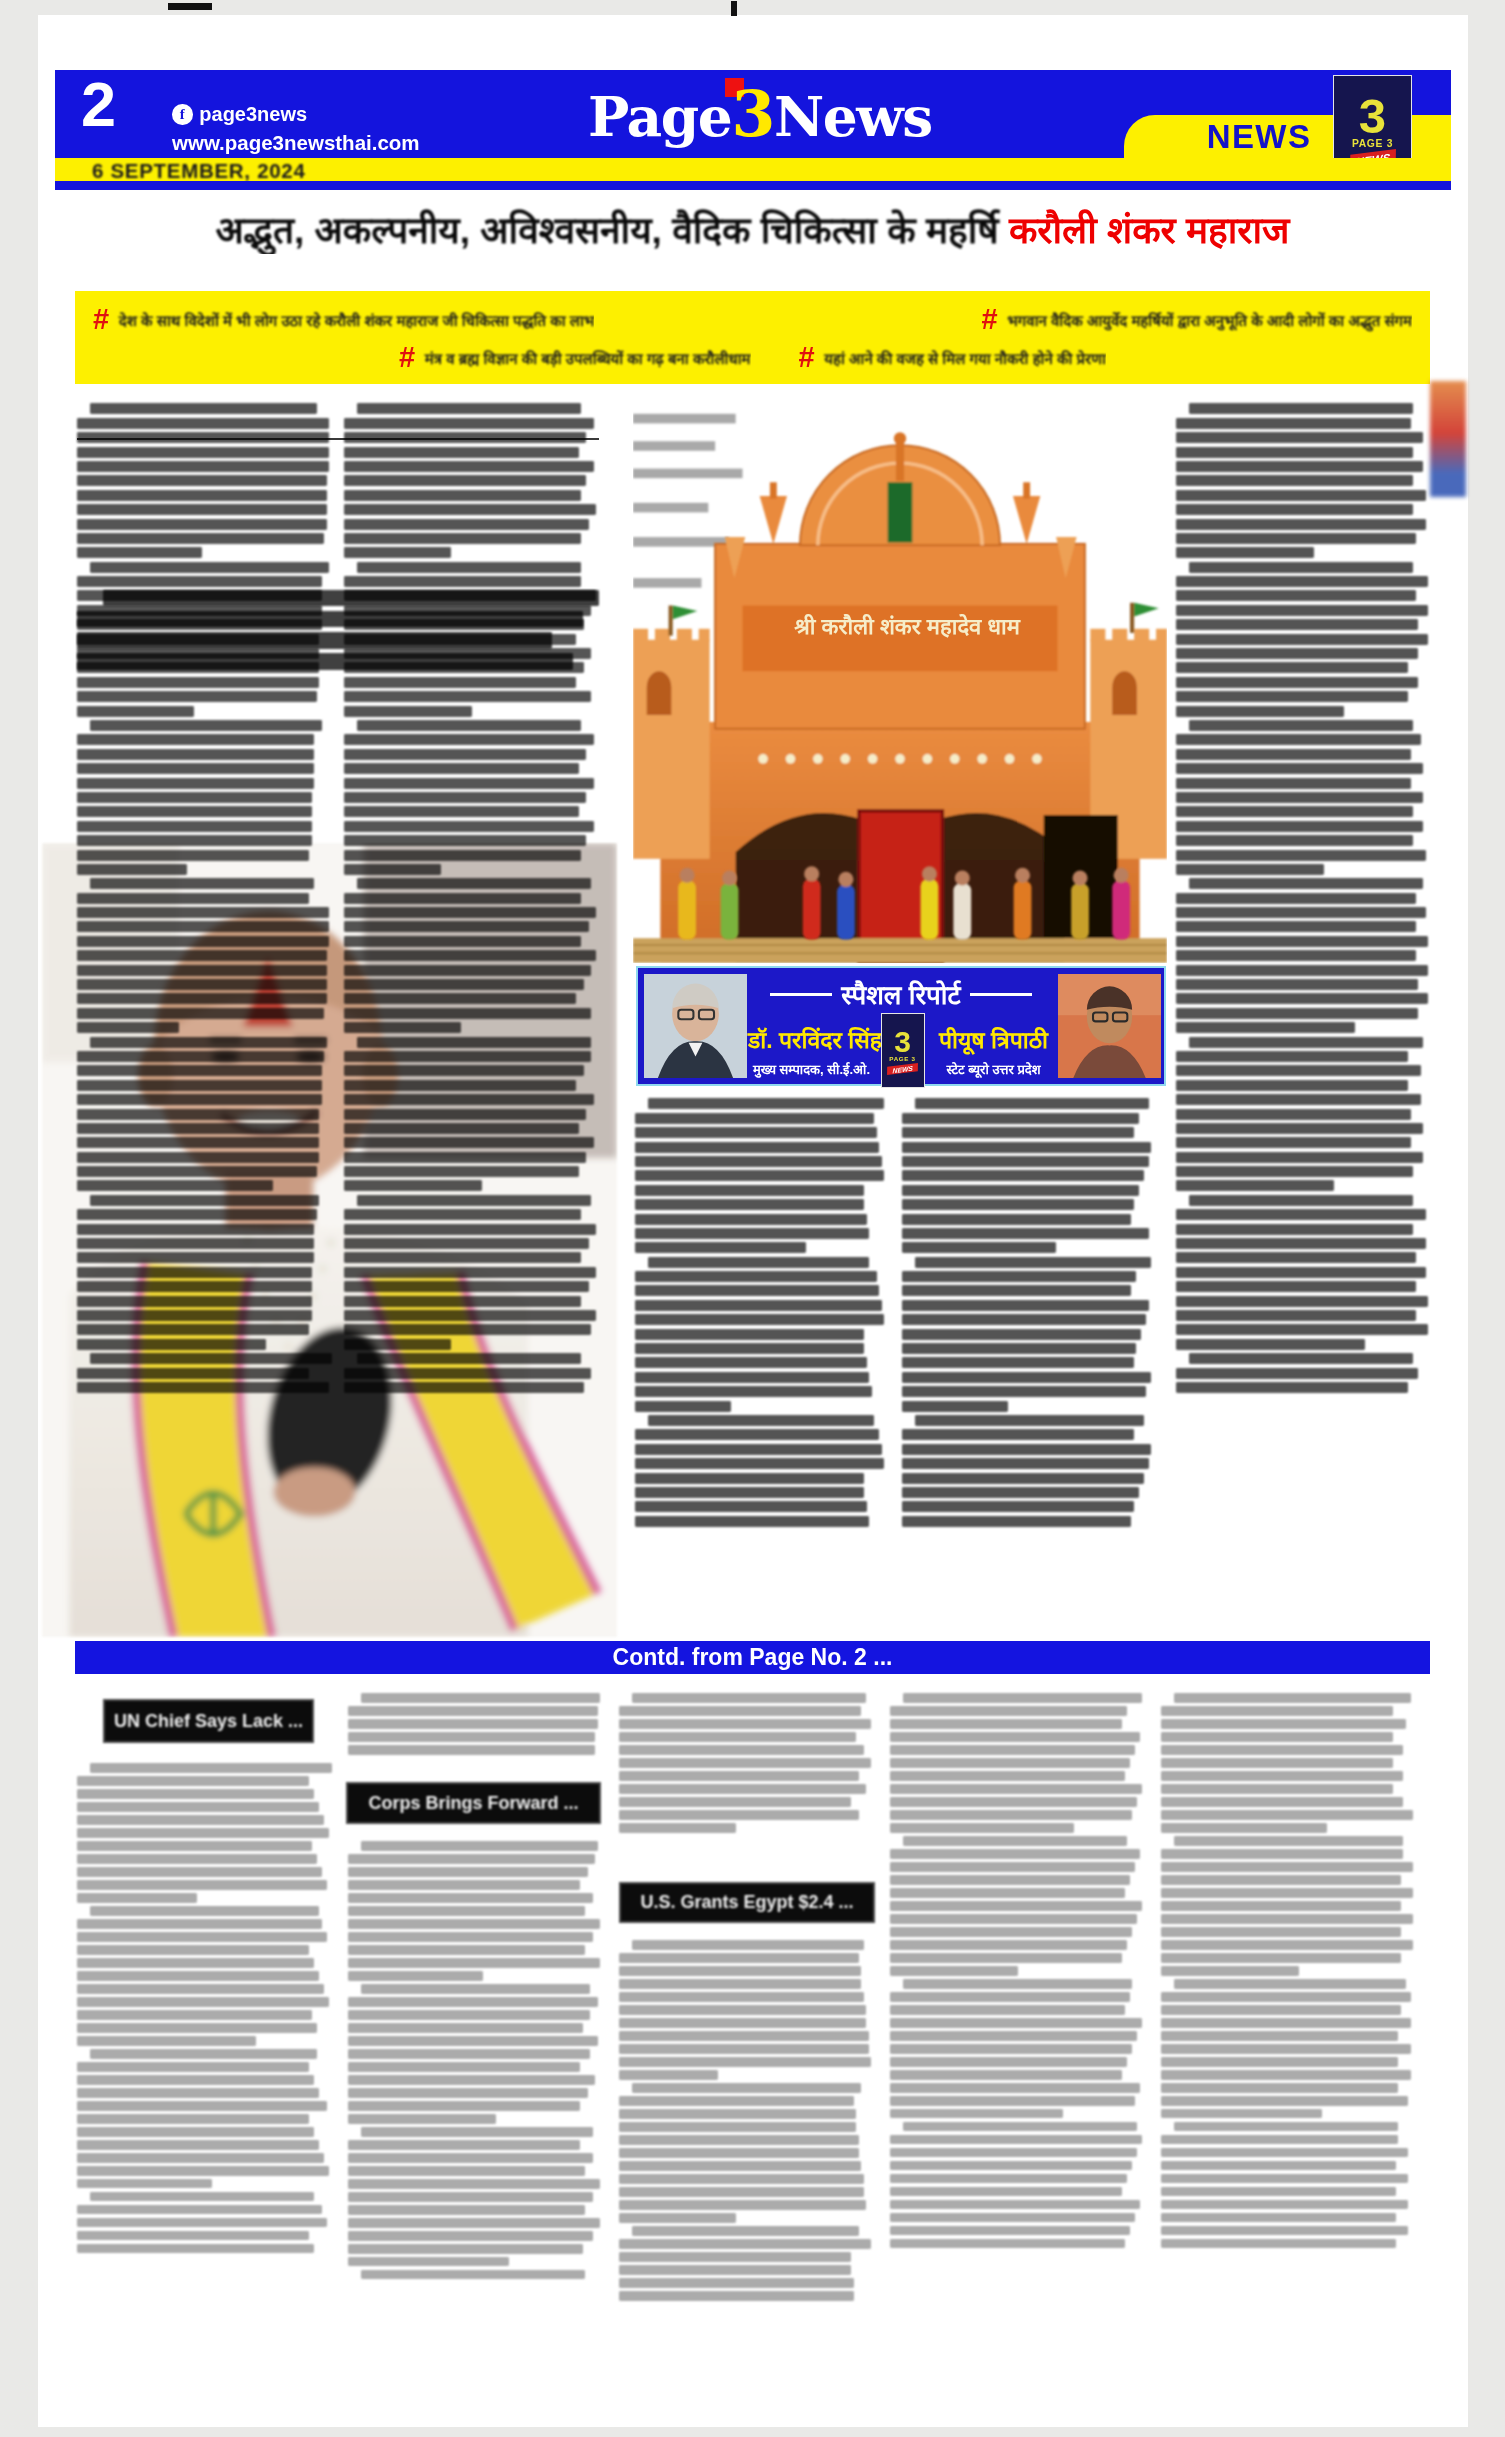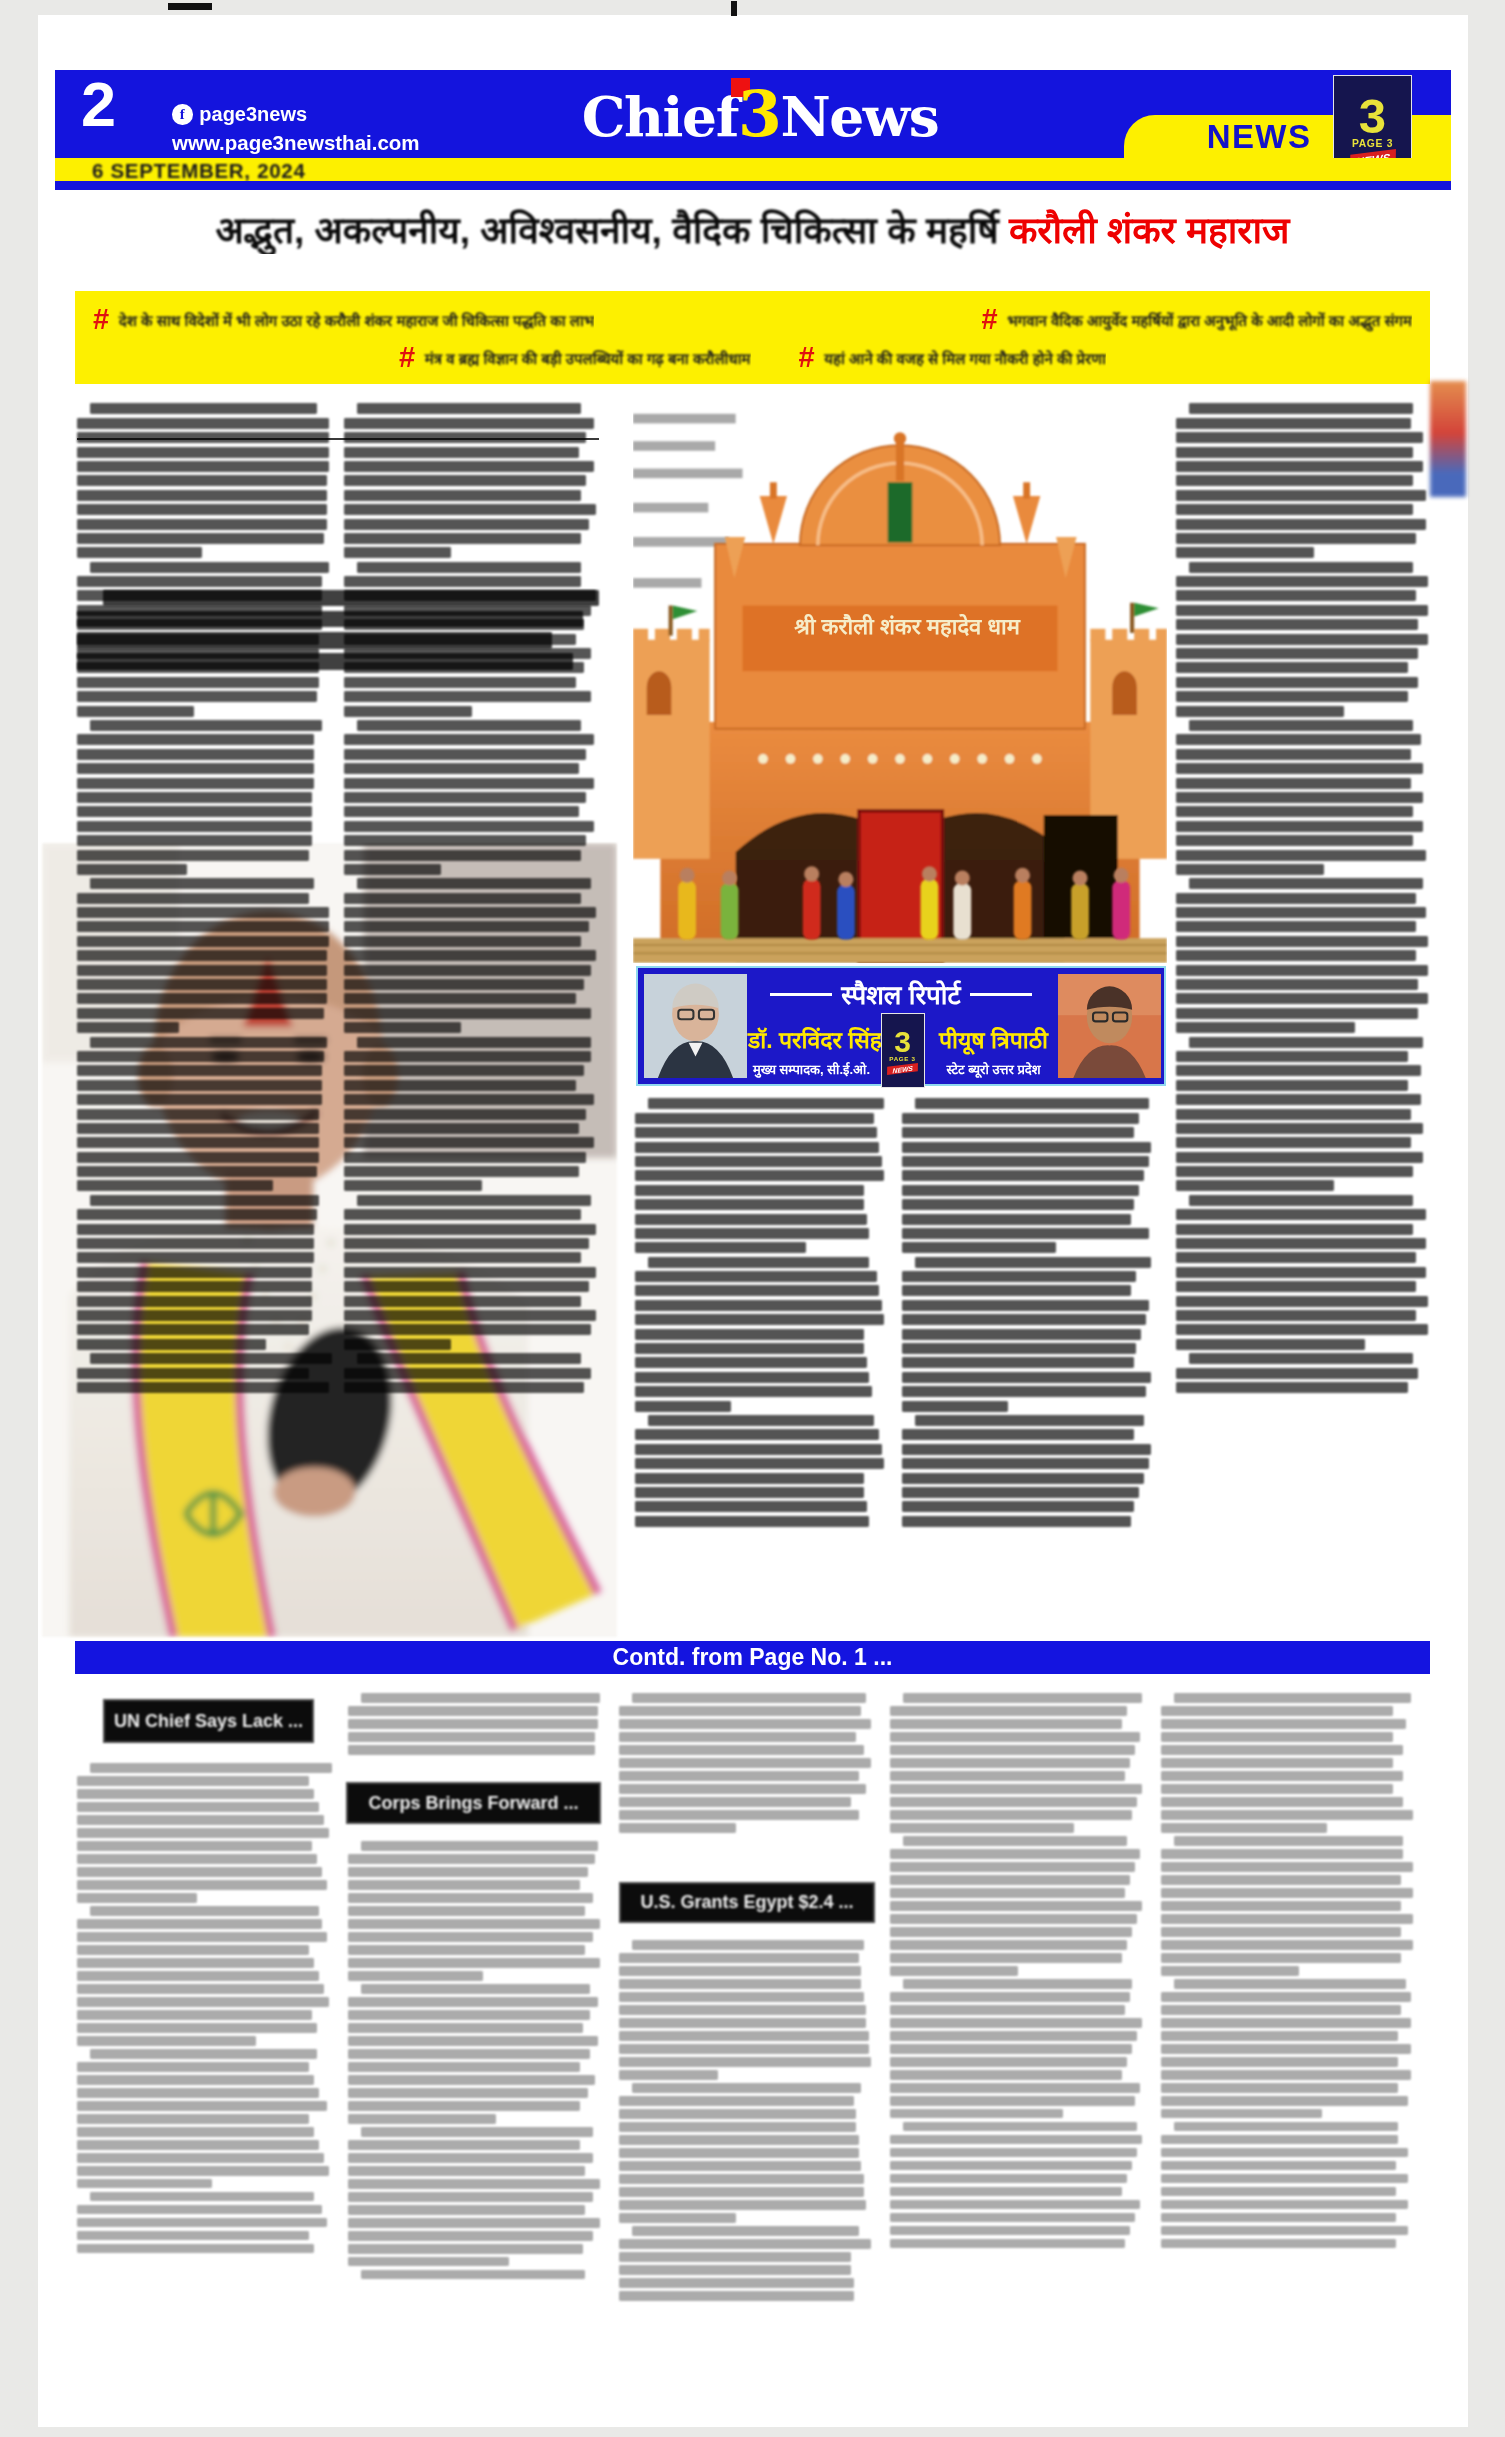--- a/index.html
+++ b/index.html
@@ -80,21 +80,21 @@
 <div class="abs print-mark" style="left:168px;top:3.4px;width:44px;height:6.2px;"></div>
 <div class="abs print-mark" style="left:731px;top:1.4px;width:6.2px;height:15px;"></div>
 
 <div class="abs header-bar"></div>
 <div class="abs pagenum">2</div>
 <div class="abs fb-row">
   <span class="fb-icon">f</span>
   <span>page3news</span>
 </div>
 <div class="abs url-row">www.page3newsthai.com</div>
-<div class="abs masthead"><span>Chief</span><span class="m3"><b></b><i>3</i></span><span>News</span></div>
+<div class="abs masthead"><span>Page</span><span class="m3"><b></b><i>3</i></span><span>News</span></div>
 <div class="abs world-tab"></div>
 <div class="abs world-label">NEWS</div>
 <div class="abs p3logo logo-main">
   <span class="l3">3</span>
   <span class="lsub">PAGE 3</span>
   <span class="lrib">NEWS</span>
 </div>
 <div class="abs date-strip"></div>
 <div class="abs date-text">6 SEPTEMBER, 2024</div>
 <div class="abs thin-blue"></div>
@@ -614,21 +614,21 @@
       <span class="lsub">PAGE 3</span>
       <span class="lrib">NEWS</span>
     </div>
     <div class="rep-block">
       <div class="rep-name">पीयूष त्रिपाठी</div>
       <div class="rep-role">स्टेट ब्यूरो उत्तर प्रदेश</div>
     </div>
   </div>
 </div>
 
-<div class="abs contd-bar">Contd. from Page No. 1 ...</div>
+<div class="abs contd-bar">Contd. from Page No. 2 ...</div>
 
 <div class="abs head-black" style="left:103px;top:1699px;width:211px;height:44px;">UN Chief Says Lack ...</div>
 <div class="abs greek light" style="left:77px;top:1760px;width:255px;height:639px;">
     <i style="width:95%;margin-left:5%"></i>
     <i style="width:91%;margin-left:0%"></i>
     <i style="width:93%;margin-left:0%"></i>
     <i style="width:95%;margin-left:0%"></i>
     <i style="width:97%;margin-left:0%"></i>
     <i style="width:99%;margin-left:0%"></i>
     <i style="width:92%;margin-left:0%"></i>

